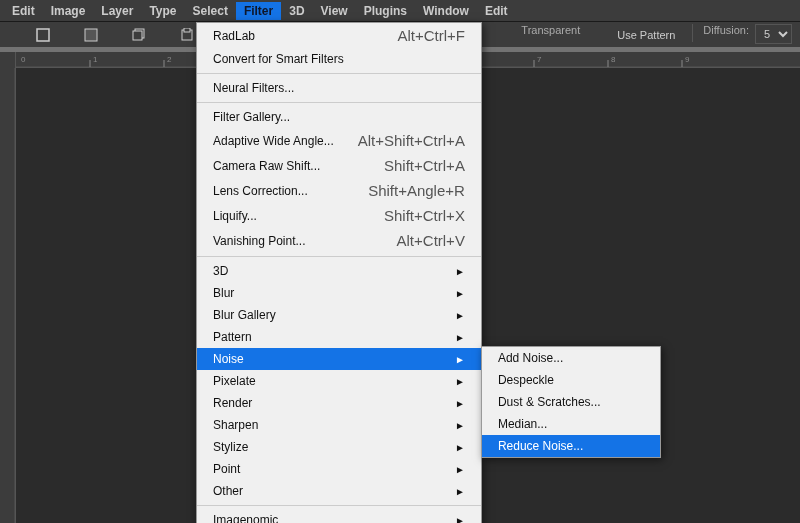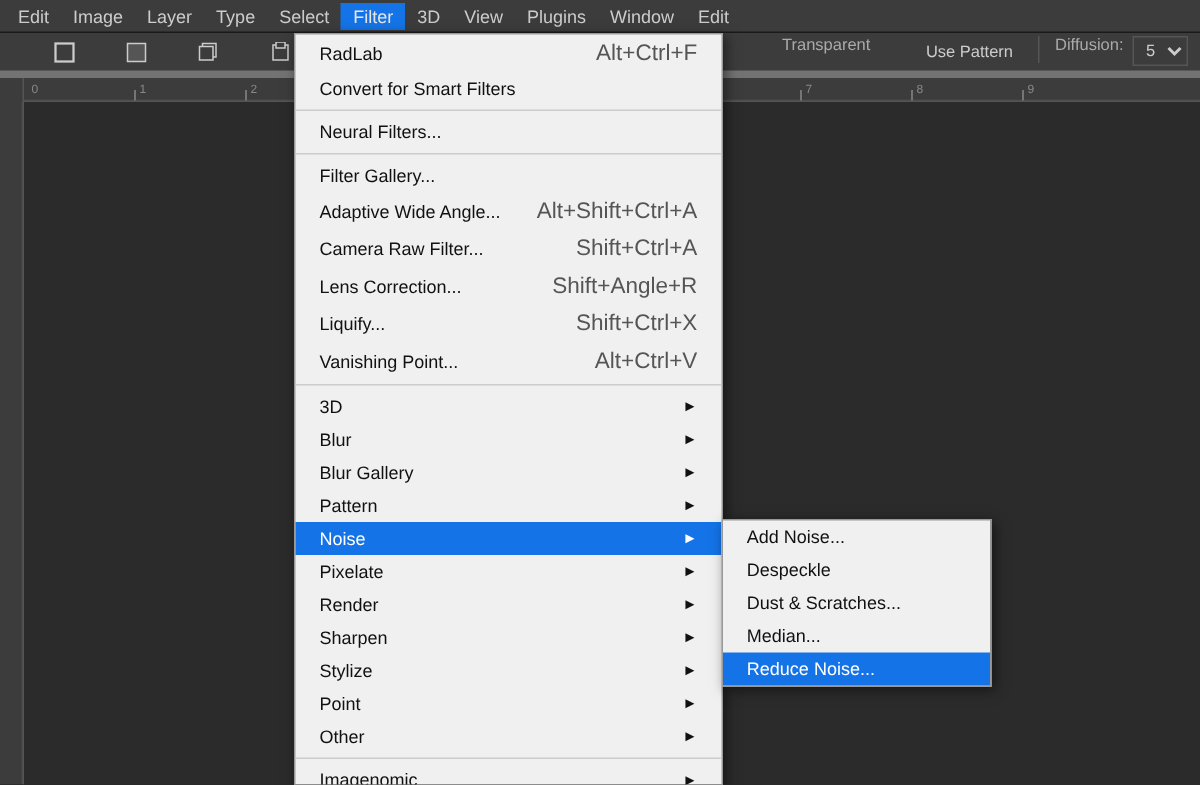--- a/index.html
+++ b/index.html
@@ -21,24 +21,25 @@
       display: flex;
       align-items: center;
       padding: 0 4px;
       border-bottom: 1px solid #1a1a1a;
     }
     .menu-bar-item {
       padding: 2px 8px;
       cursor: pointer;
       color: #ccc;
       font-size: 12px;
+      font-weight: bold;
     }
     .menu-bar-item.active {
       background: #1473e6;
-      color: #e5e5e5;
+      color: #0f172a;
     }
 
     
     .toolbar {
       height: 30px;
       background: #3c3c3c;
       display: flex;
       align-items: center;
       padding: 0 8px;
       gap: 4px;
@@ -286,21 +287,21 @@
     <div class="menu-item">
       <span>Filter Gallery...</span>
     </div>
 
     <div class="menu-item">
       <span>Adaptive Wide Angle...</span>
       <span class="menu-item-shortcut">Alt+Shift+Ctrl+A</span>
     </div>
 
     <div class="menu-item">
-      <span>Camera Raw Filter...</span>
+      <span>Camera Raw Shift...</span>
       <span class="menu-item-shortcut">Shift+Ctrl+A</span>
     </div>
 
     <div class="menu-item">
       <span>Lens Correction...</span>
       <span class="menu-item-shortcut">Shift+Angle+R</span>
     </div>
 
     <div class="menu-item">
       <span>Liquify...</span>

